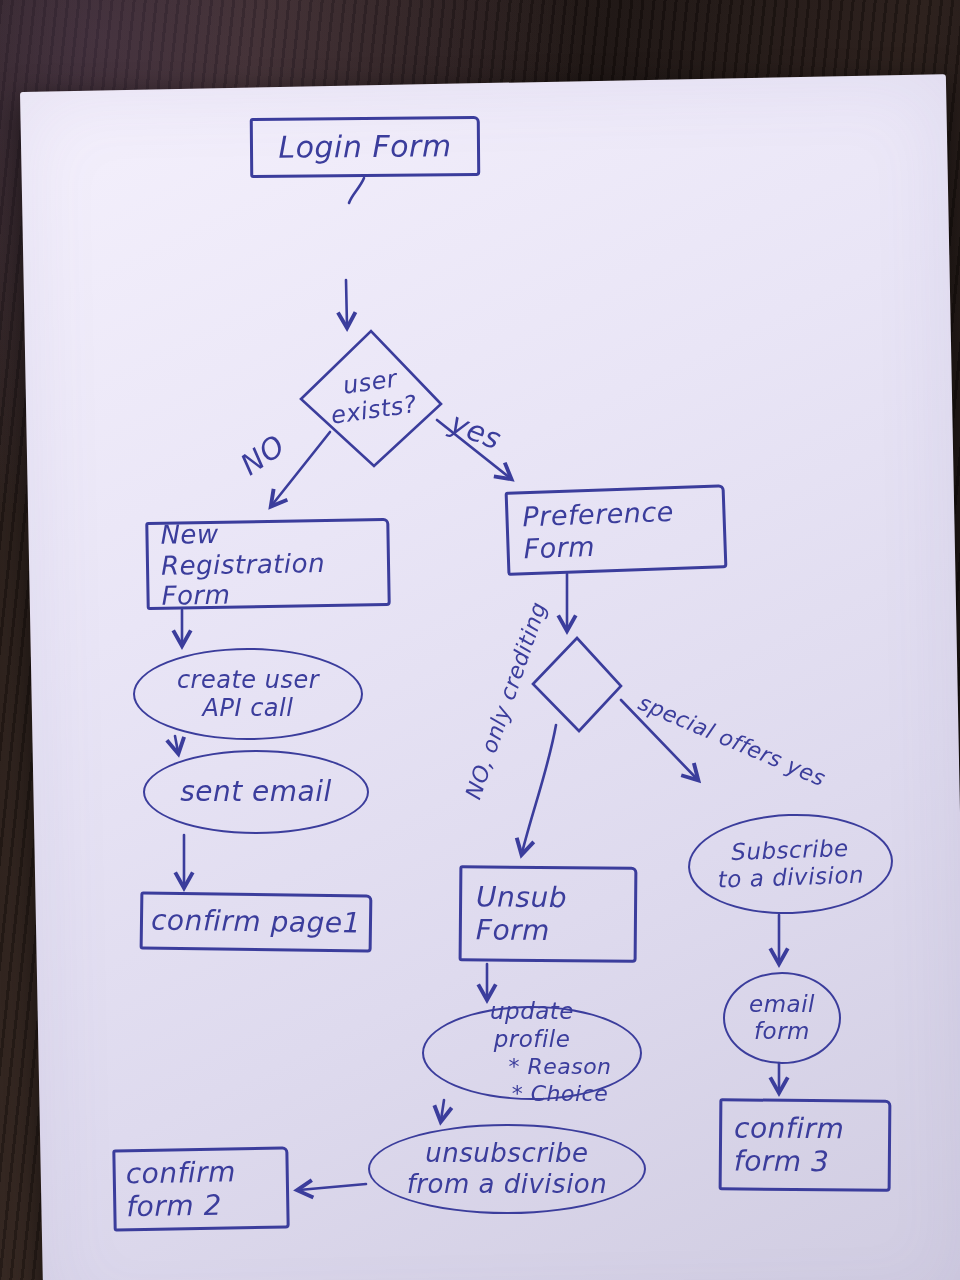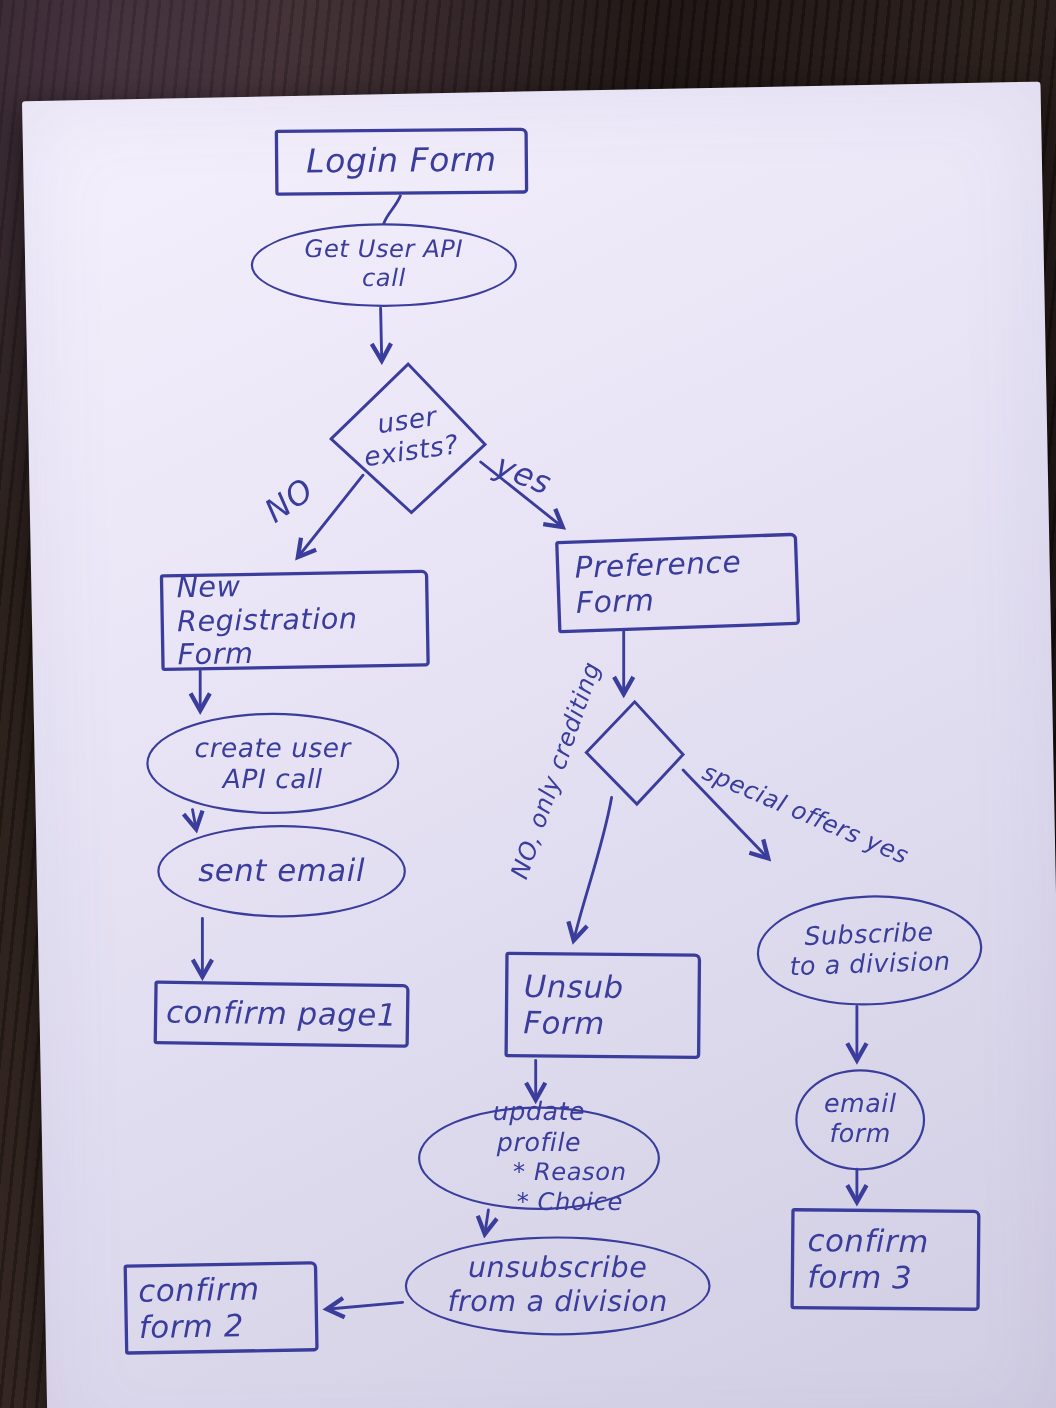--- a/index.html
+++ b/index.html
@@ -63,22 +63,20 @@
     <path class="ink" d="M366,1184 L299,1190" marker-end="url(#ah)"></path>
     <path class="ink" d="M779,915 L779,962" marker-end="url(#ah)"></path>
     <path class="ink" d="M779,1063 L779,1091" marker-end="url(#ah)"></path>
 
     <polygon class="ink" points="301,399 371,331 441,404 374,466"></polygon>
     <polygon class="ink" points="533,684 577,638 621,686 579,731" stroke-width="2.4"></polygon>
   </svg>
 
   <div class="node rect" style="left:250px; top:117px; width:230px; height:60px; font-size:30px; transform:rotate(-0.5deg);">Login Form</div>
 
-  <div class="node ellipse" style="left:228px; top:203px; width:242px; height:76px; font-size:22px;">Get User API
-call</div>
 
   <div class="node" style="left:316px; top:358px; width:112px; height:76px; font-size:24px; transform:rotate(-8deg);">user
 exists?</div>
 
   <div class="edge-label" style="left:240px; top:438px; font-size:29px; transform:rotate(-35deg);">NO</div>
 
   <div class="edge-label" style="left:450px; top:414px; font-size:29px; transform:rotate(22deg);">yes</div>
 
   <div class="node rect left-align" style="left:146px; top:520px; width:244px; height:88px; font-size:26px; padding-left:12px; transform:rotate(-1deg);">New Registration
 Form</div>
@@ -96,21 +94,21 @@
   <div class="edge-label" style="left:376px; top:688px; width:260px; text-align:center; font-size:22px; transform:rotate(-71deg);">NO, only crediting</div>
 
   <div class="edge-label" style="left:612px; top:728px; width:240px; text-align:center; font-size:22px; transform:rotate(23deg);">special offers yes</div>
 
   <div class="node rect left-align" style="left:459px; top:866px; width:178px; height:96px; font-size:28px; padding-left:14px; transform:rotate(0.5deg);">Unsub
 Form</div>
 
   <div class="node ellipse" style="left:688px; top:814px; width:205px; height:100px; font-size:23px; transform:rotate(-2deg);">Subscribe
 to a division</div>
 
-  <div class="node ellipse update-wrap" style="left:380px; top:1006px; width:220px; height:94px; font-size:23px;">
+  <div class="node ellipse update-wrap" style="left:422px; top:1006px; width:220px; height:94px; font-size:23px;">
     <span>update
 profile</span>
     <span class="update-notes">* Reason
 * Choice</span>
   </div>
 
   <div class="node ellipse" style="left:368px; top:1124px; width:278px; height:90px; font-size:26px;font-style:italic;">unsubscribe
 from a division</div>
 
   <div class="node rect left-align" style="left:113px; top:1148px; width:176px; height:82px; font-size:28px; padding-left:10px; transform:rotate(-1deg);">confirm

